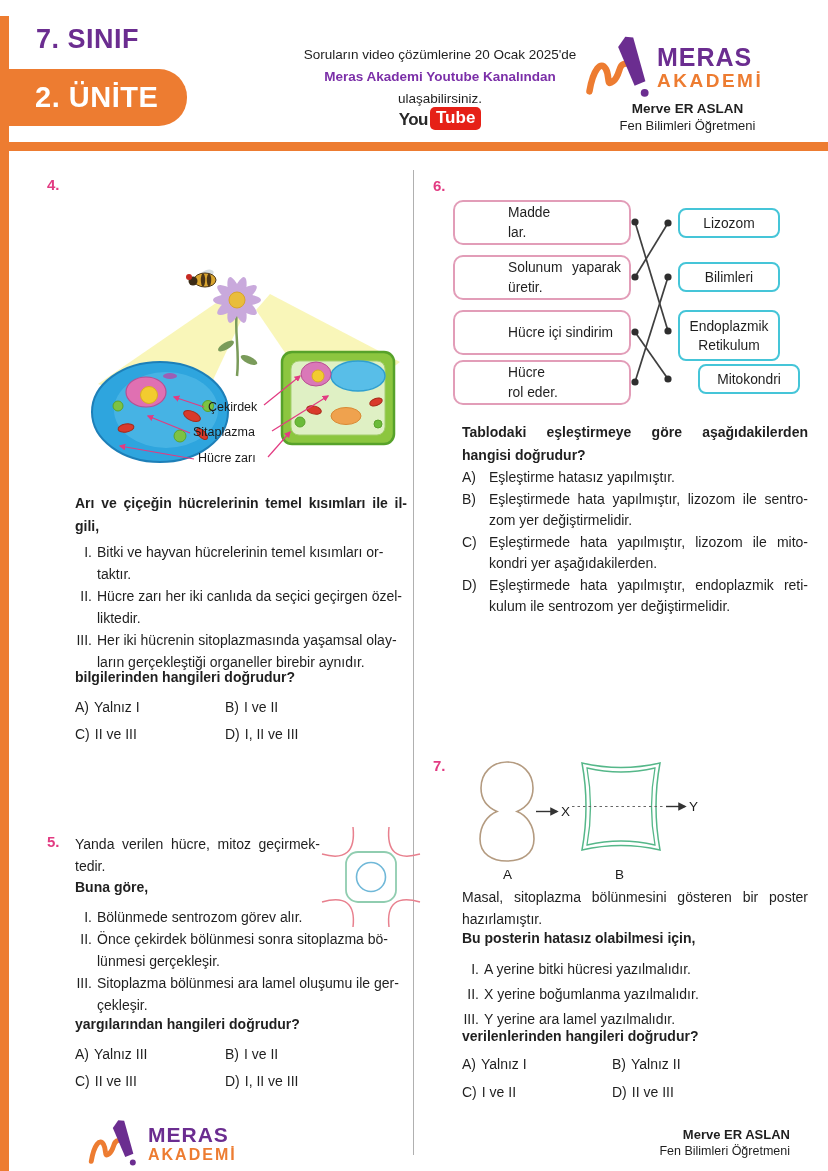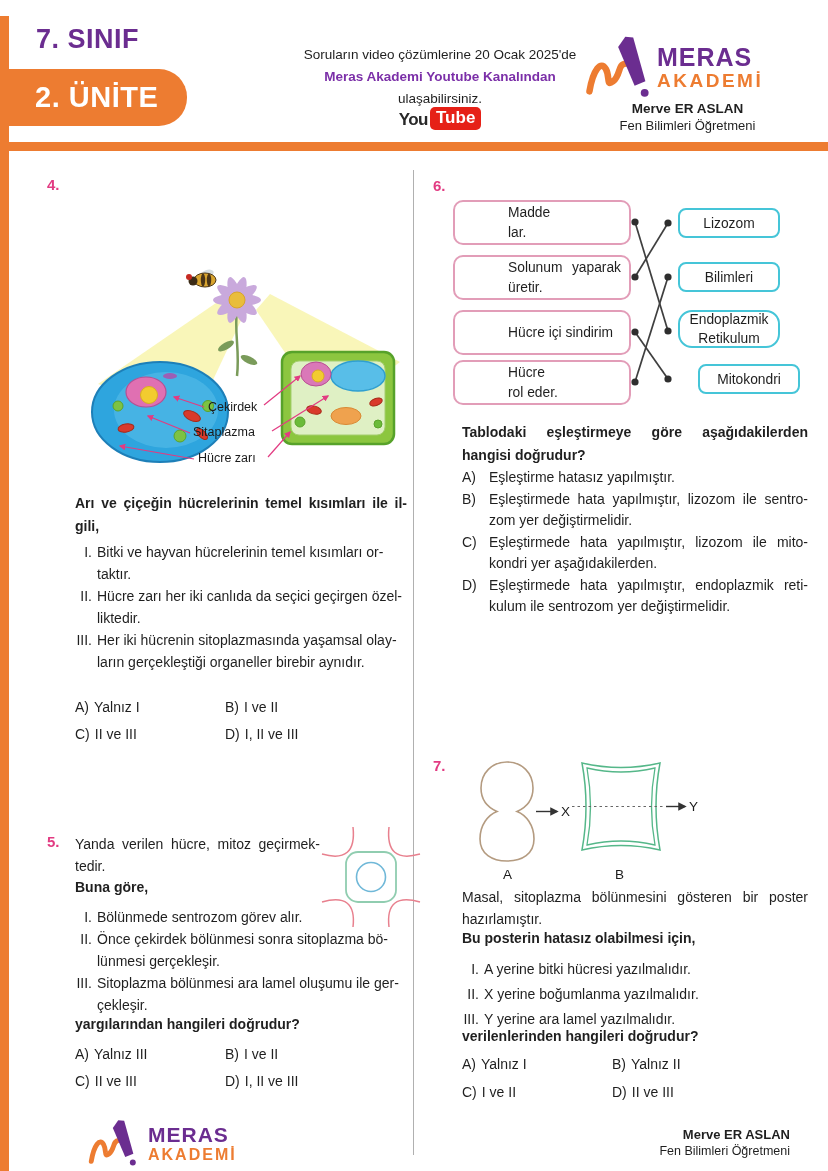--- a/index.html
+++ b/index.html
@@ -228,20 +228,21 @@
       </div>
     </div>
     <div class="item">
       <span class="rn">III.</span>
       <div class="itxt">
         <div class="iline jl">Her iki hücrenin sitoplazmasında yaşamsal olay-</div>
         <div class="iline">ların gerçekleştiği organeller birebir aynıdır.</div>
       </div>
     </div>
   </div>
+  <div class="abs stem" id="q4-q">bilgilerinden hangileri doğrudur?</div>
   <div class="abs opt-grid" id="q4-opts">
     <div class="opt">
         <span>A)</span>
         <span>Yalnız I</span>
       </div>
     <div class="opt">
         <span>B)</span>
         <span>I ve II</span>
       </div>
     <div class="opt">
@@ -323,21 +324,21 @@
     </div>
     <div class="task-box" style="top:112px;">
       <div class="tl">Hücre içi sindirim yapar.</div>
     </div>
     <div class="task-box" style="top:162px;">
       <div class="tl jl">Hücre bölünmesini kont-</div>
       <div class="tl">rol eder.</div>
     </div>
     <div class="org-box" style="top:10px;height:30px;">Lizozom</div>
     <div class="org-box" style="top:64px;height:30px;">Bilimleri</div>
-    <div class="org-box" style="top:112px;height:38px;border-radius:14px;">Endoplazmik Retikulum</div>
+    <div class="org-box" style="top:112px;height:51px;">Endoplazmik Retikulum</div>
     <div class="org-box" style="top:166px;height:30px;margin-left:20px;">Mitokondri</div>
     <svg id="q6-lines-svg" width="340" height="212" viewBox="0 0 340 212">
         <line x1="185" y1="24" x2="218" y2="133" stroke="#3f3f3f" stroke-width="1.7"></line>
         <line x1="185" y1="79" x2="218" y2="25" stroke="#3f3f3f" stroke-width="1.7"></line>
         <line x1="185" y1="134" x2="218" y2="181" stroke="#3f3f3f" stroke-width="1.7"></line>
         <line x1="185" y1="184" x2="218" y2="79" stroke="#3f3f3f" stroke-width="1.7"></line>
         <circle cx="185" cy="24" r="3.6" fill="#2e2e2e"></circle>
         <circle cx="185" cy="79" r="3.6" fill="#2e2e2e"></circle>
         <circle cx="185" cy="134" r="3.6" fill="#2e2e2e"></circle>
         <circle cx="185" cy="184" r="3.6" fill="#2e2e2e"></circle>

